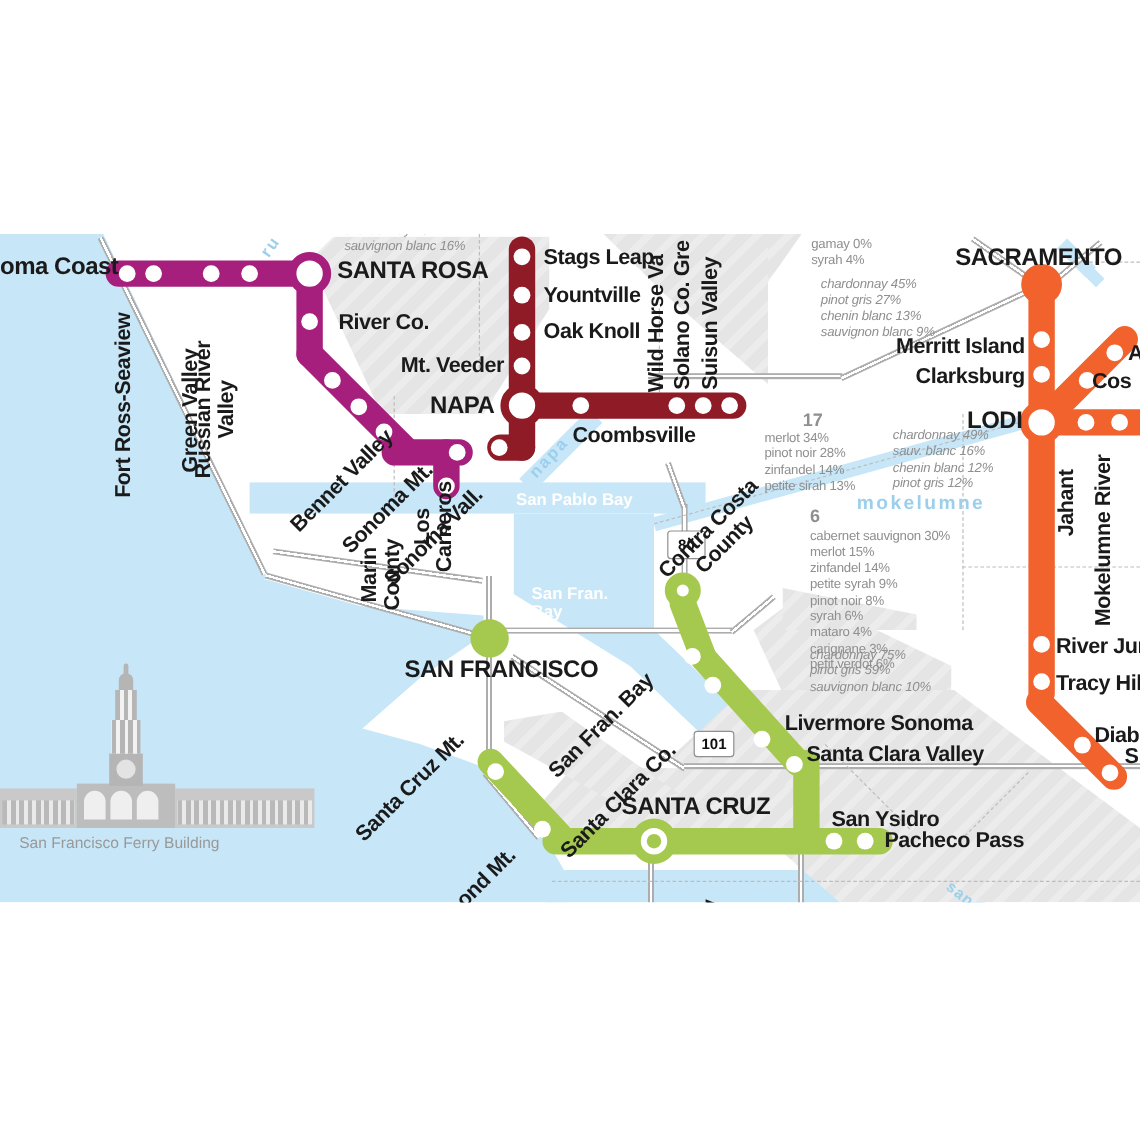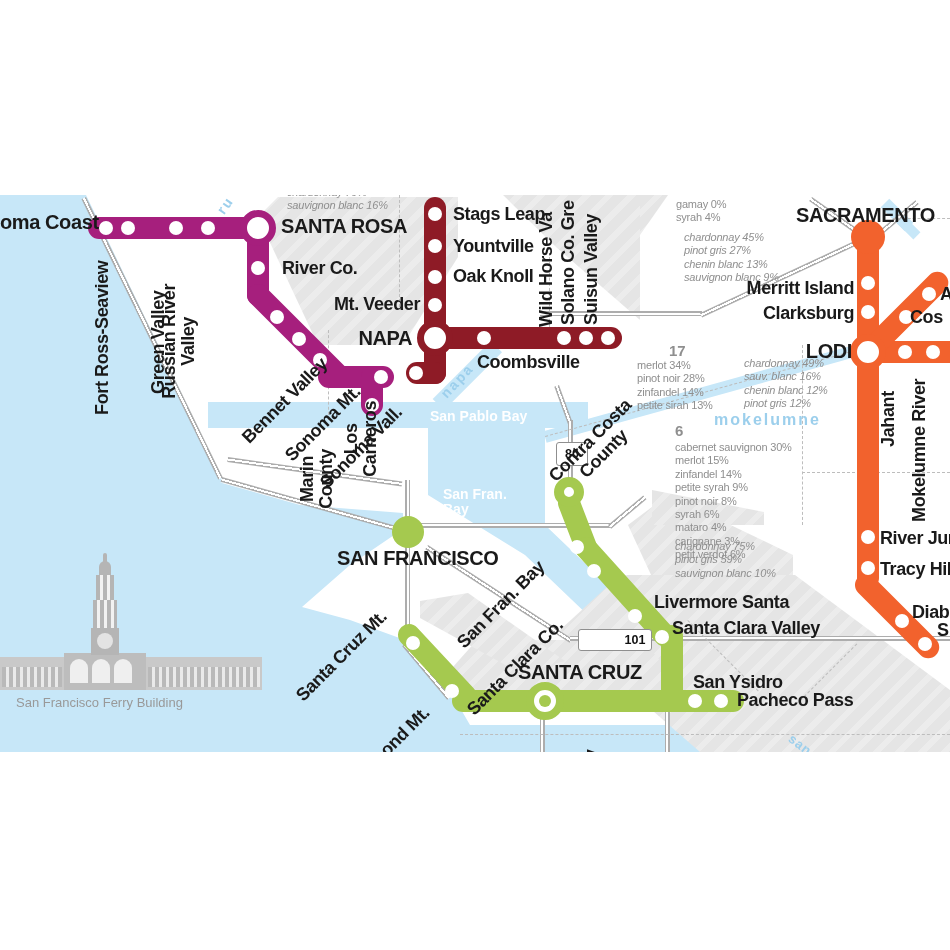--- a/index.html
+++ b/index.html
@@ -159,21 +159,21 @@
   <div class="stn" style="left:714px;top:499px;"></div>
   <div class="stn" style="left:406px;top:441px;"></div>
   <div class="stn" style="left:445px;top:489px;"></div>
   <div class="abs" style="left:526px;top:487px;width:38px;height:38px;box-sizing:border-box;border-radius:50%;background:#fff;border:8px solid var(--green);">
     <div class="abs" style="left:5px;top:5px;width:12px;height:12px;border-radius:50%;background:var(--green);"></div>
   </div>
 
   <div class="shield" style="left:556px;top:247px;width:30px;height:22px;">
         <span>80</span>
       </div>
-  <div class="shield" style="left:578px;top:434px;width:32px;height:20px;padding-left:40px;">
+  <div class="shield" style="left:578px;top:414px;width:32px;height:20px;">
         <span>101</span>
       </div>
 
   <div class="lbl big right" style="left:0;top:17px;width:86px;">oma Coast</div>
   <div class="lbl big" style="left:281px;top:21px;">SANTA ROSA</div>
   <div class="lbl" style="left:282px;top:64px;">River Co.</div>
   <div class="lbl right" style="left:325px;top:100px;width:95px;">Mt. Veeder</div>
   <div class="lbl big right" style="left:352px;top:133px;width:60px;">NAPA</div>
   <div class="lbl" style="left:453px;top:10px;">Stags Leap</div>
   <div class="lbl" style="left:453px;top:42px;">Yountville</div>
@@ -183,21 +183,21 @@
   <div class="lbl right" style="left:714px;top:84px;width:140px;">Merritt Island</div>
   <div class="lbl right" style="left:734px;top:109px;width:120px;">Clarksburg</div>
   <div class="lbl big right" style="left:768px;top:146px;width:84px;">LODI</div>
   <div class="lbl" style="left:940px;top:90px;">A</div>
   <div class="lbl" style="left:910px;top:113px;">Cos</div>
   <div class="lbl" style="left:880px;top:334px;">River Jun</div>
   <div class="lbl" style="left:880px;top:365px;">Tracy Hil</div>
   <div class="lbl" style="left:912px;top:408px;">Diab</div>
   <div class="lbl" style="left:937px;top:426px;">S</div>
   <div class="lbl big" style="left:337px;top:353px;">SAN FRANCISCO</div>
-  <div class="lbl" style="left:654px;top:398px;">Livermore Santa</div>
+  <div class="lbl" style="left:654px;top:398px;">Livermore Sonoma</div>
   <div class="lbl" style="left:672px;top:424px;">Santa Clara Valley</div>
   <div class="lbl" style="left:693px;top:478px;">San Ysidro</div>
   <div class="lbl" style="left:737px;top:496px;">Pacheco Pass</div>
   <div class="lbl big" style="left:518px;top:467px;">SANTA CRUZ</div>
 
   <div class="lbl rot" style="left:112px;top:201px;transform:rotate(-90deg);">Fort Ross-Seaview</div>
   <div class="lbl rot" style="left:168px;top:180px;transform:rotate(-90deg);">Green Valley</div>
   <div class="lbl rot" style="left:198px;top:166px;transform:rotate(-90deg);text-align:center;">
     <div>Russian River</div>
     <div>Valley</div>

